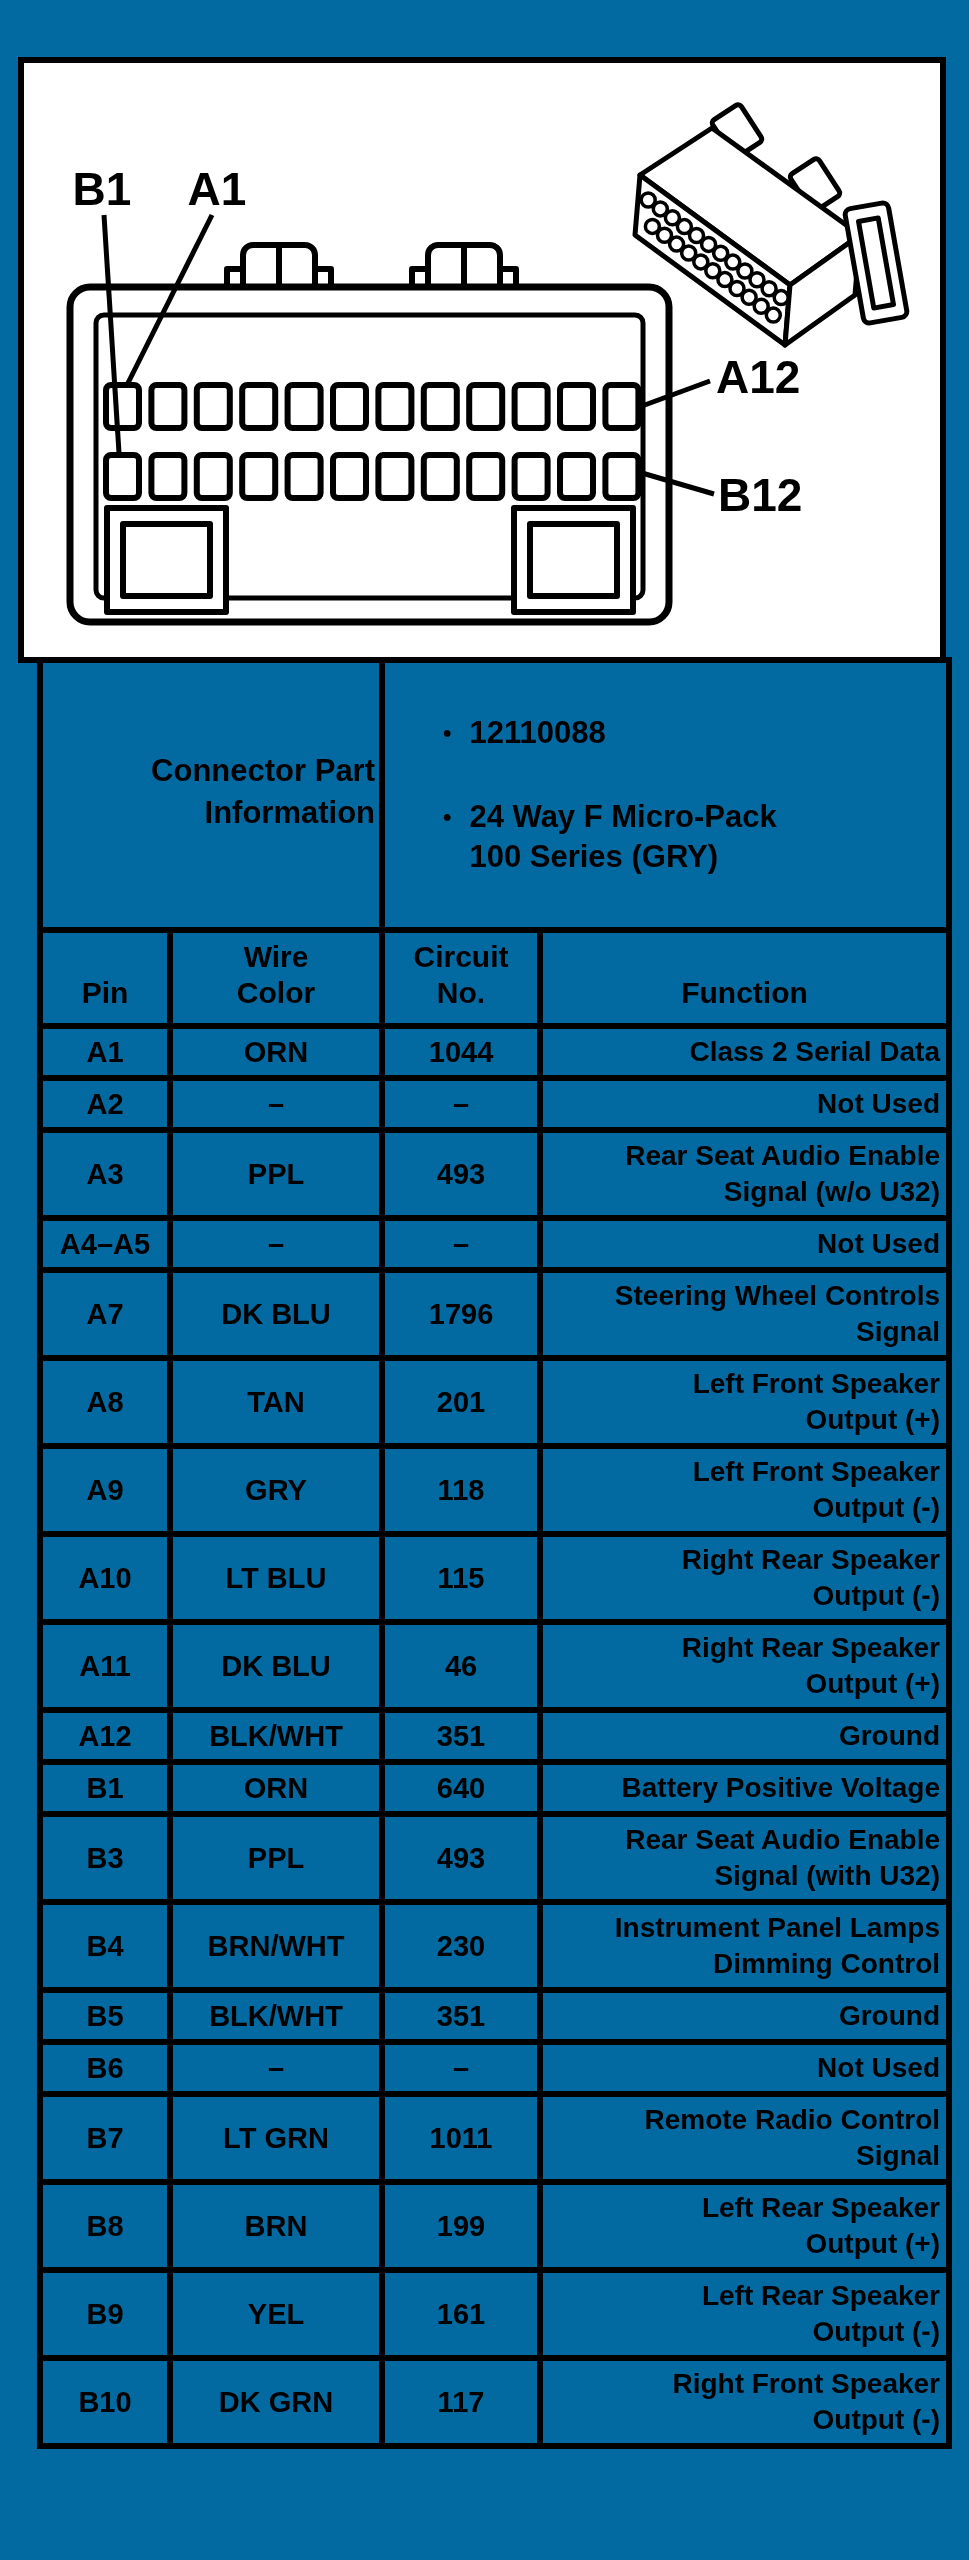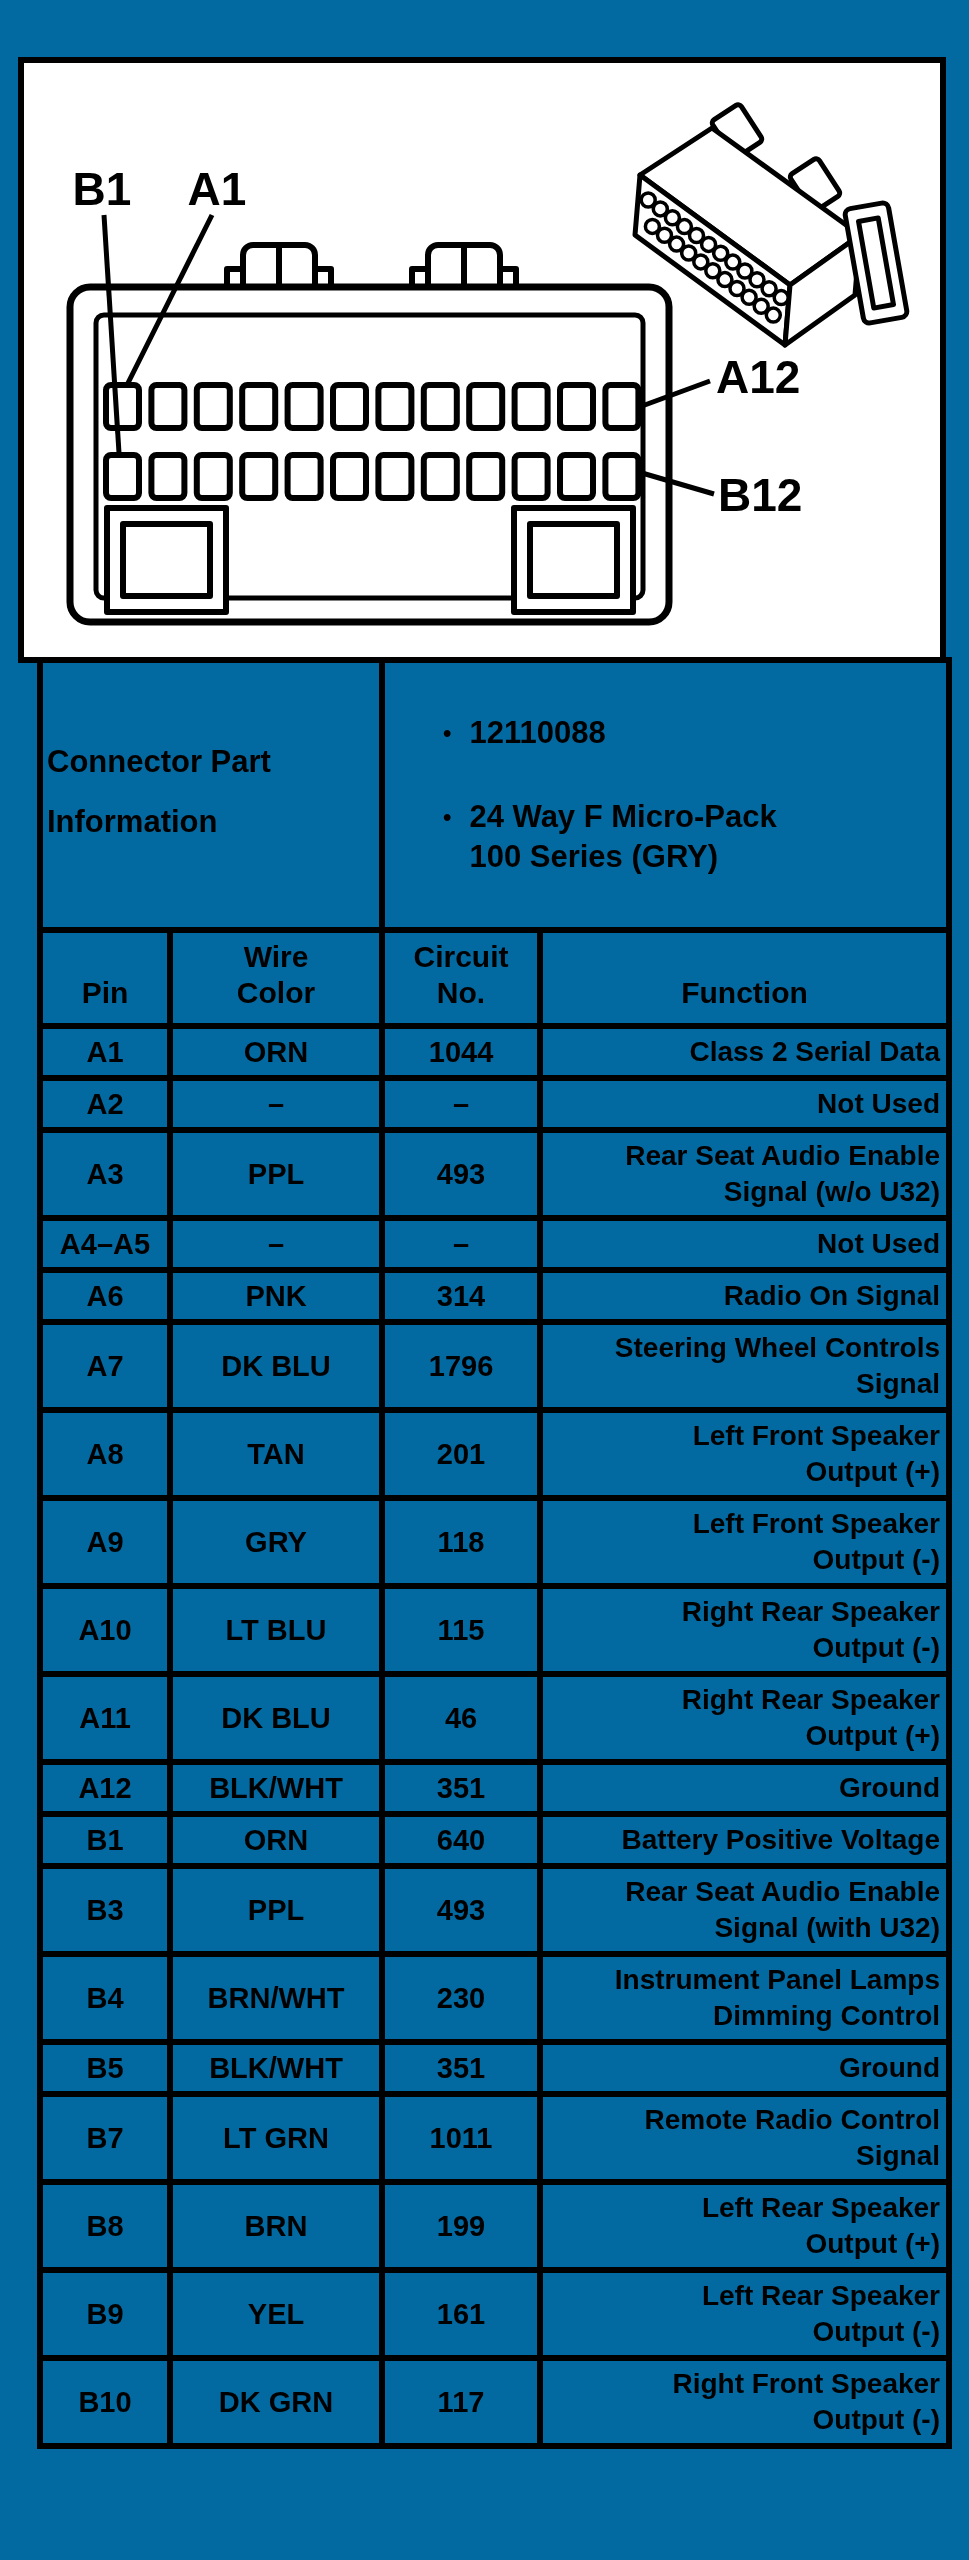--- a/index.html
+++ b/index.html
@@ -16,21 +16,21 @@
   table{border-collapse:collapse;table-layout:fixed;width:909px;}
   th,td{border:6px solid #000;box-sizing:border-box;}
   th{
     font-weight:bold;font-size:30px;line-height:36px;text-align:center;
     vertical-align:bottom;padding:6px 4px 12px;white-space:pre-line;
   }
   tr{height:52px;}
   tr.hdr1{height:140px;}
   tr.hdr2{height:90px;}
   .info-title{
-    font-size:31px;line-height:60px;text-align:left;vertical-align:middle;
+    font-size:31px;line-height:42px;text-align:right;vertical-align:middle;
     white-space:pre-line;font-weight:bold;
   }
   .info-bullets{vertical-align:middle;padding:10px 10px 10px 58px;}
   .bullet{
     display:flex;gap:18px;font-size:31px;font-weight:bold;line-height:40px;
     margin:4px 0;text-align:left;
   }
   .bullet .dot{font-size:24px;line-height:40px;}
   .bullet-text{white-space:pre-line;}
   td{font-weight:bold;font-size:29px;line-height:36px;padding:5px 6px;}
@@ -200,26 +200,20 @@
             <td class="c-func">Rear Seat Audio Enable
 Signal (w/o U32)</td>
           </tr>
           <tr>
             <td class="c-pin">A4–A5</td>
             <td class="c-color">–</td>
             <td class="c-circuit">–</td>
             <td class="c-func">Not Used</td>
           </tr>
           <tr>
-            <td class="c-pin">A6</td>
-            <td class="c-color">PNK</td>
-            <td class="c-circuit">314</td>
-            <td class="c-func">Radio On Signal</td>
-          </tr>
-          <tr>
             <td class="c-pin">A7</td>
             <td class="c-color">DK BLU</td>
             <td class="c-circuit">1796</td>
             <td class="c-func">Steering Wheel Controls
 Signal</td>
           </tr>
           <tr>
             <td class="c-pin">A8</td>
             <td class="c-color">TAN</td>
             <td class="c-circuit">201</td>
@@ -273,20 +267,26 @@
             <td class="c-func">Instrument Panel Lamps
 Dimming Control</td>
           </tr>
           <tr>
             <td class="c-pin">B5</td>
             <td class="c-color">BLK/WHT</td>
             <td class="c-circuit">351</td>
             <td class="c-func">Ground</td>
           </tr>
           <tr>
+            <td class="c-pin">B6</td>
+            <td class="c-color">–</td>
+            <td class="c-circuit">–</td>
+            <td class="c-func">Not Used</td>
+          </tr>
+          <tr>
             <td class="c-pin">B7</td>
             <td class="c-color">LT GRN</td>
             <td class="c-circuit">1011</td>
             <td class="c-func">Remote Radio Control
 Signal</td>
           </tr>
           <tr>
             <td class="c-pin">B8</td>
             <td class="c-color">BRN</td>
             <td class="c-circuit">199</td>

